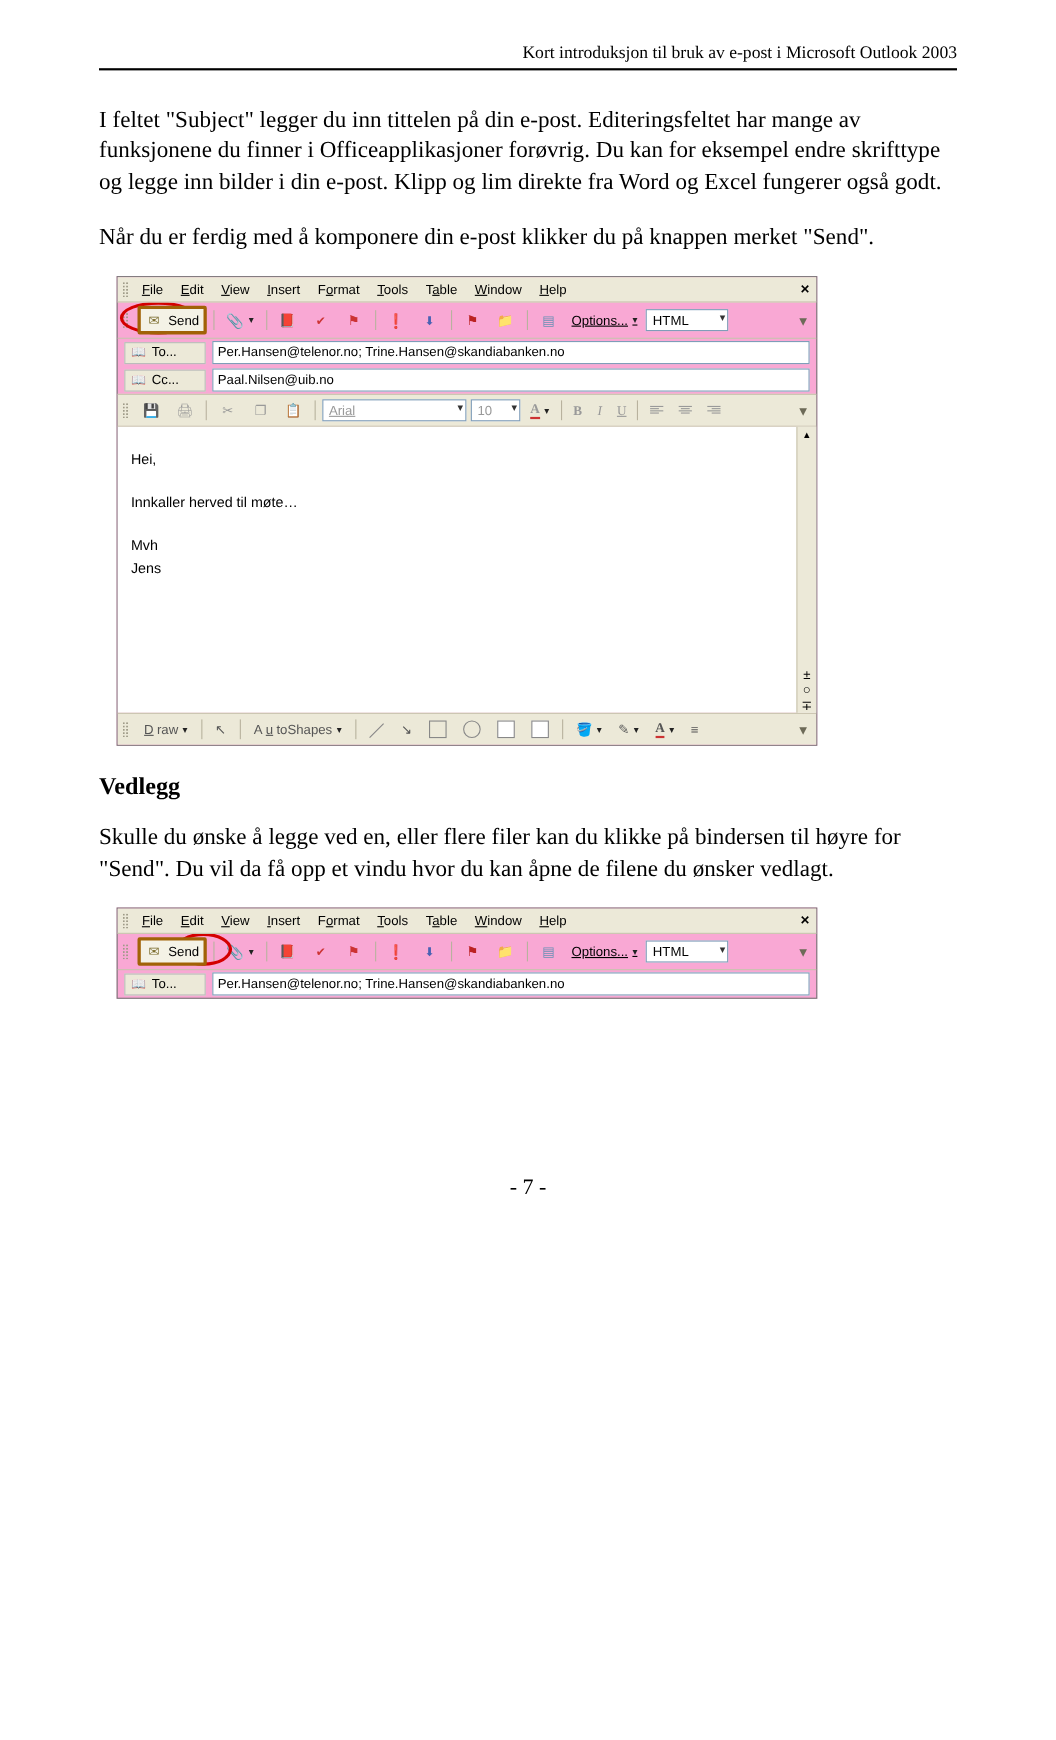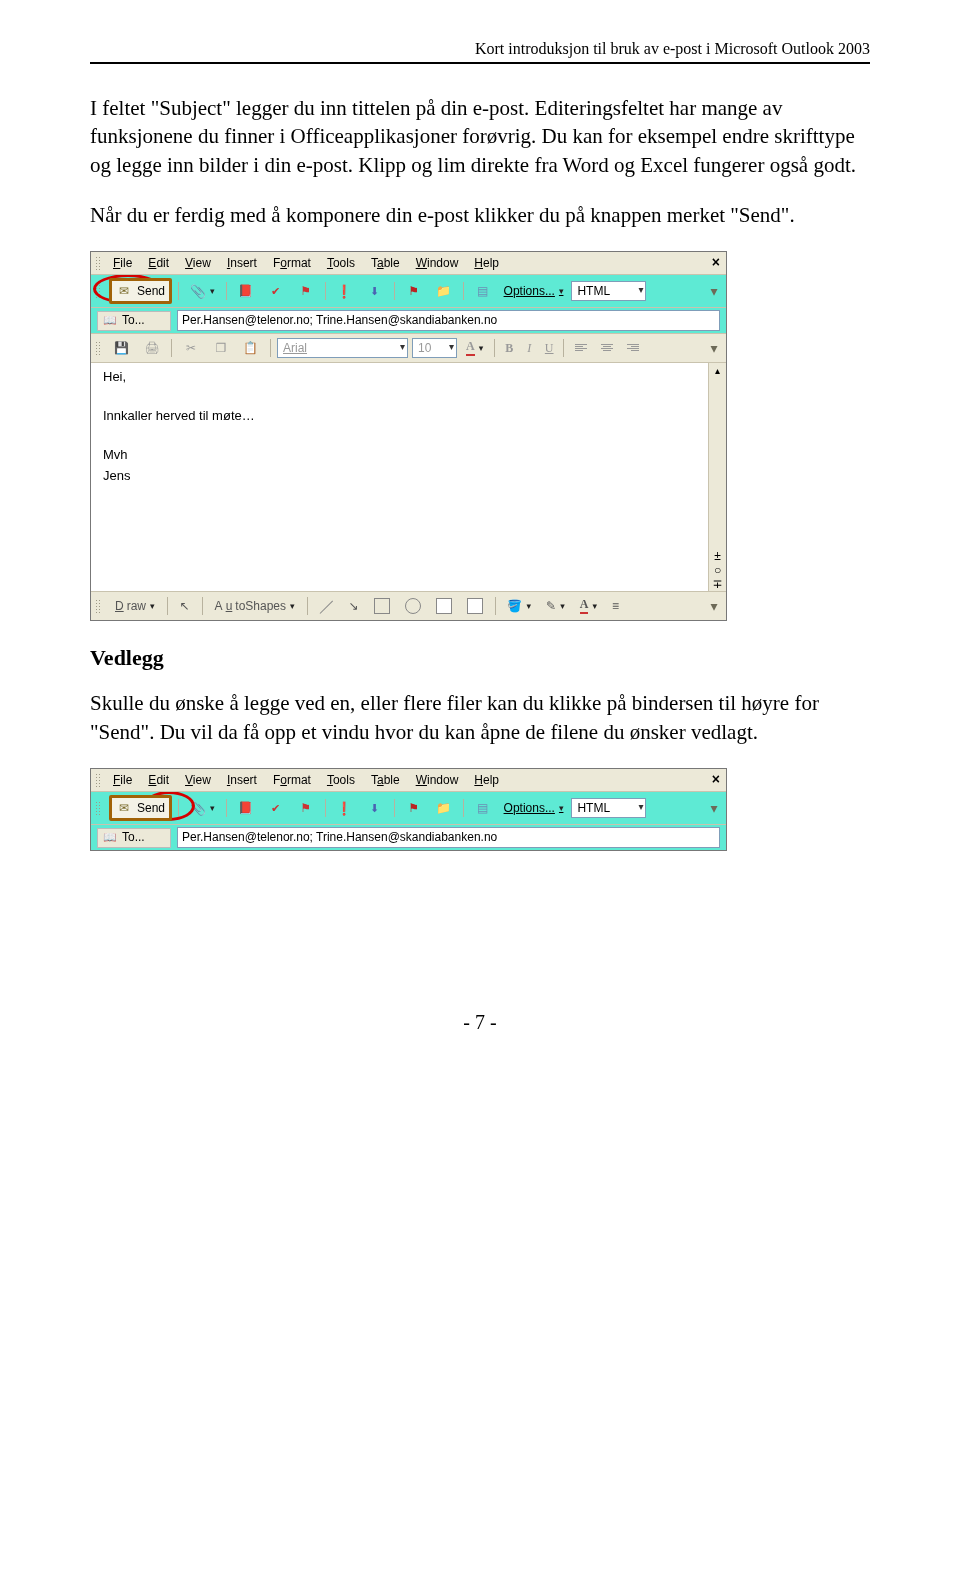--- a/index.html
+++ b/index.html
@@ -29,25 +29,25 @@
   .section-head {
     font-size: 22px;
     font-weight: bold;
     margin: 24px 0 18px 0;
   }
 
   
   .outlook {
     width: 635px;
     border: 1px solid #777;
-    background: #5eead4;
+    background: #f9a8d4;
     font-family: Tahoma, Arial, sans-serif;
     font-size: 12px;
     color: #000;
-    margin: 6px 0 18px 0;
+    margin: 6px 0 18px 16px;
     position: relative;
   }
   .menubar {
     display: flex;
     align-items: center;
     background: #ece9d8;
     border-bottom: 1px solid #c9c3ae;
     padding: 2px 4px;
     position: relative;
   }
@@ -124,21 +124,21 @@
   .fmt-glyph { width:16px; text-align:center; font-family:"Times New Roman",serif;}
   .bold { font-weight:bold;}
   .ital { font-style:italic;}
   .ul-g { text-decoration:underline;}
 
   .editor {
     display:flex;
     background:#fff;
   }
   .editor-body {
-    flex:1; padding:4px 12px; min-height:220px;
+    flex:1; padding:20px 12px; min-height:220px;
     font-family: Arial, sans-serif; font-size:13px; line-height:1.6;
   }
   .editor-body p { margin: 0 0 18px 0;}
   .vscroll {
     width:17px; background:#ece9d8; border-left:1px solid #c9c3ae;
     display:flex; flex-direction:column; align-items:center; font-size:10px;
   }
   .vscroll .arr { height:16px; line-height:16px;}
   .vscroll .track { flex:1; }
   .vscroll .mark { margin-top:auto; height:14px; line-height:14px; font-size:12px;}
@@ -255,20 +255,27 @@
       <span class="ico ico-grip" style="margin-left:auto;">▾</span>
     </div>
 
     <div class="addr-row">
       <span class="addr-btn">
         <span class="ico ico-bookaddr"></span>
         <span>To...</span>
       </span>
       <div class="txtbox">Per.Hansen@telenor.no; Trine.Hansen@skandiabanken.no</div>
     </div>
+    <div class="addr-row">
+      <span class="addr-btn">
+        <span class="ico ico-bookaddr"></span>
+        <span>Cc...</span>
+      </span>
+      <div class="txtbox">Paal.Nilsen@uib.no</div>
+    </div>
 
     <div class="fmt-toolbar">
       <span class="ldots"></span>
       <span class="tbtn">
           <span class="ico ico-save"></span>
         </span>
       <span class="tbtn">
           <span class="ico ico-print"></span>
         </span>
       <span class="vsep"></span>

